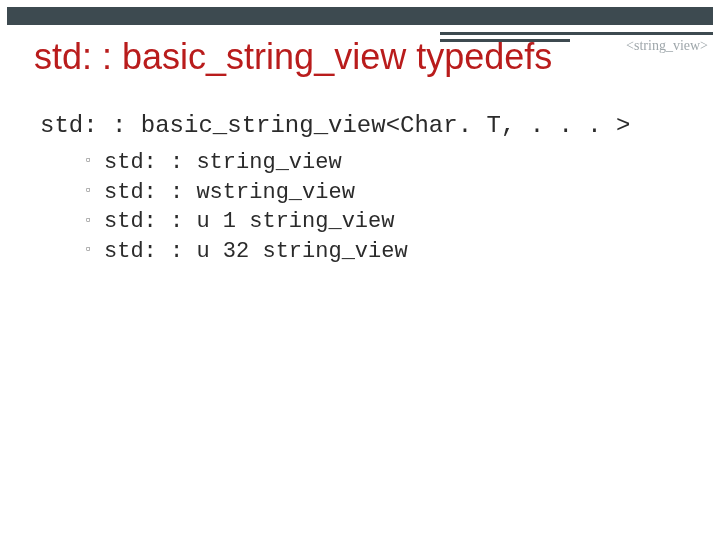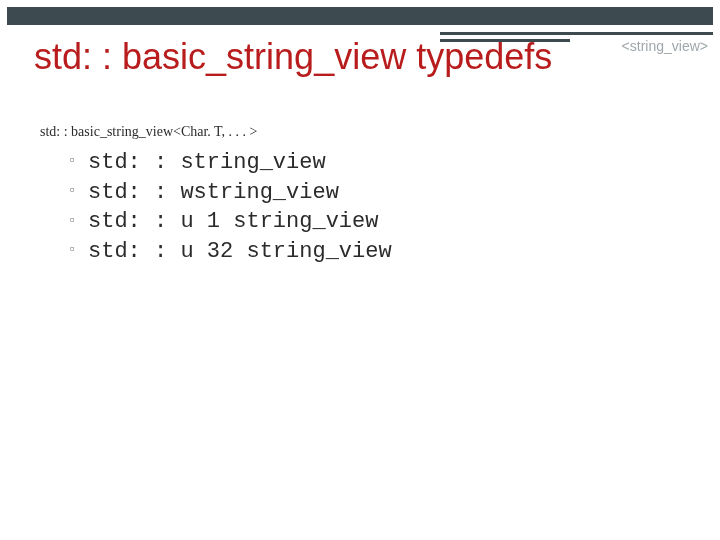--- a/index.html
+++ b/index.html
@@ -38,51 +38,52 @@
     top: 39px;
     left: 440px;
     width: 130px;
     height: 3px;
     background: #3d4a50;
   }
   .header-tag {
     position: absolute;
     top: 38px;
     right: 12px;
-    font-family: Liberation Sans, sans-serif;
+    font-family: Liberation Serif, serif;
     font-size: 14px;
     color: #9fa7ab;
   }
   .title {
     position: absolute;
     top: 36px;
     left: 34px;
     font-size: 36px;
     font-weight: 400;
     color: #b91c1c;
     letter-spacing: 0px;
   }
   .subheading {
     position: absolute;
-    top: 124px;
+    top: 112px;
     left: 40px;
-    font-family: Liberation Serif, serif;
-    font-size: 14px;
+    font-family: Liberation Mono, monospace;
+    font-size: 24px;
     color: #2b2b2b;
   }
   .list {
     position: absolute;
     top: 148px;
     left: 70px;
   }
   .list-item {
     font-family: "Consolas", "Courier New", monospace;
     font-size: 22px;
     color: #2b2b2b;
     line-height: 1.35;
+    margin-left: 16px;
   }
   .bullet {
     display: inline-block;
     width: 18px;
     color: #6b6b6b;
     font-family: Arial, sans-serif;
     font-size: 13px;
     vertical-align: middle;
     position: relative;
     top: -2px;

